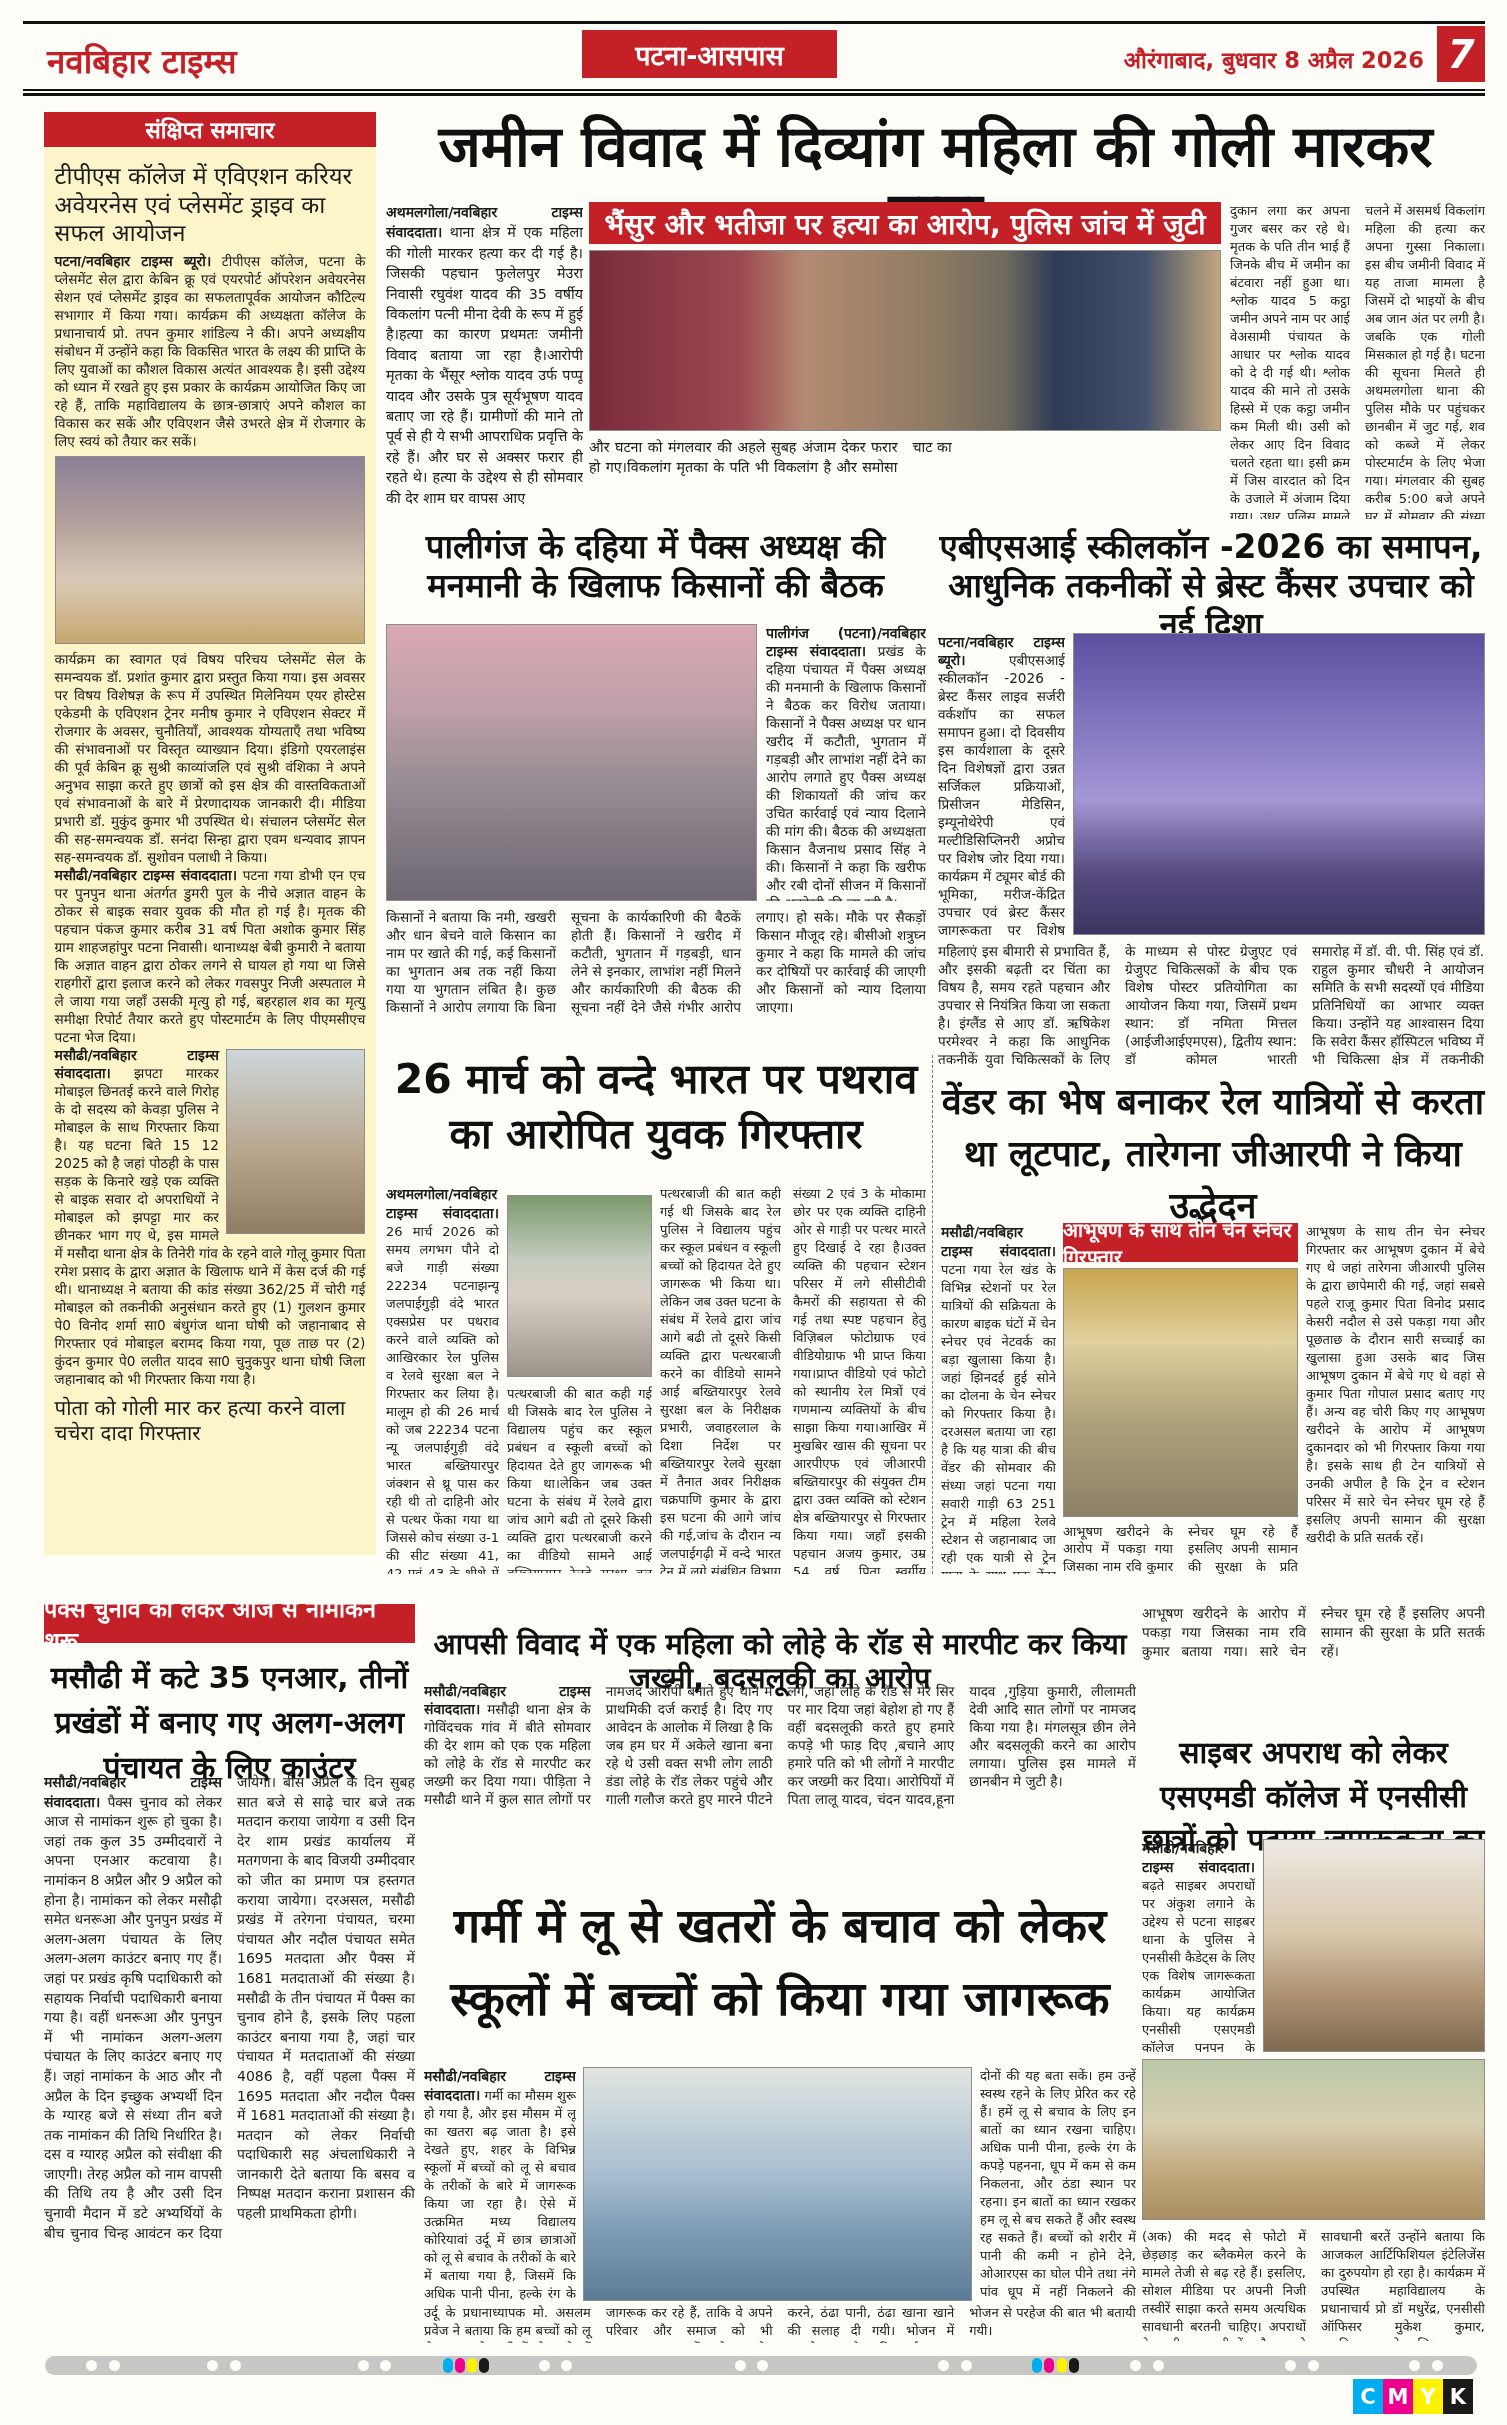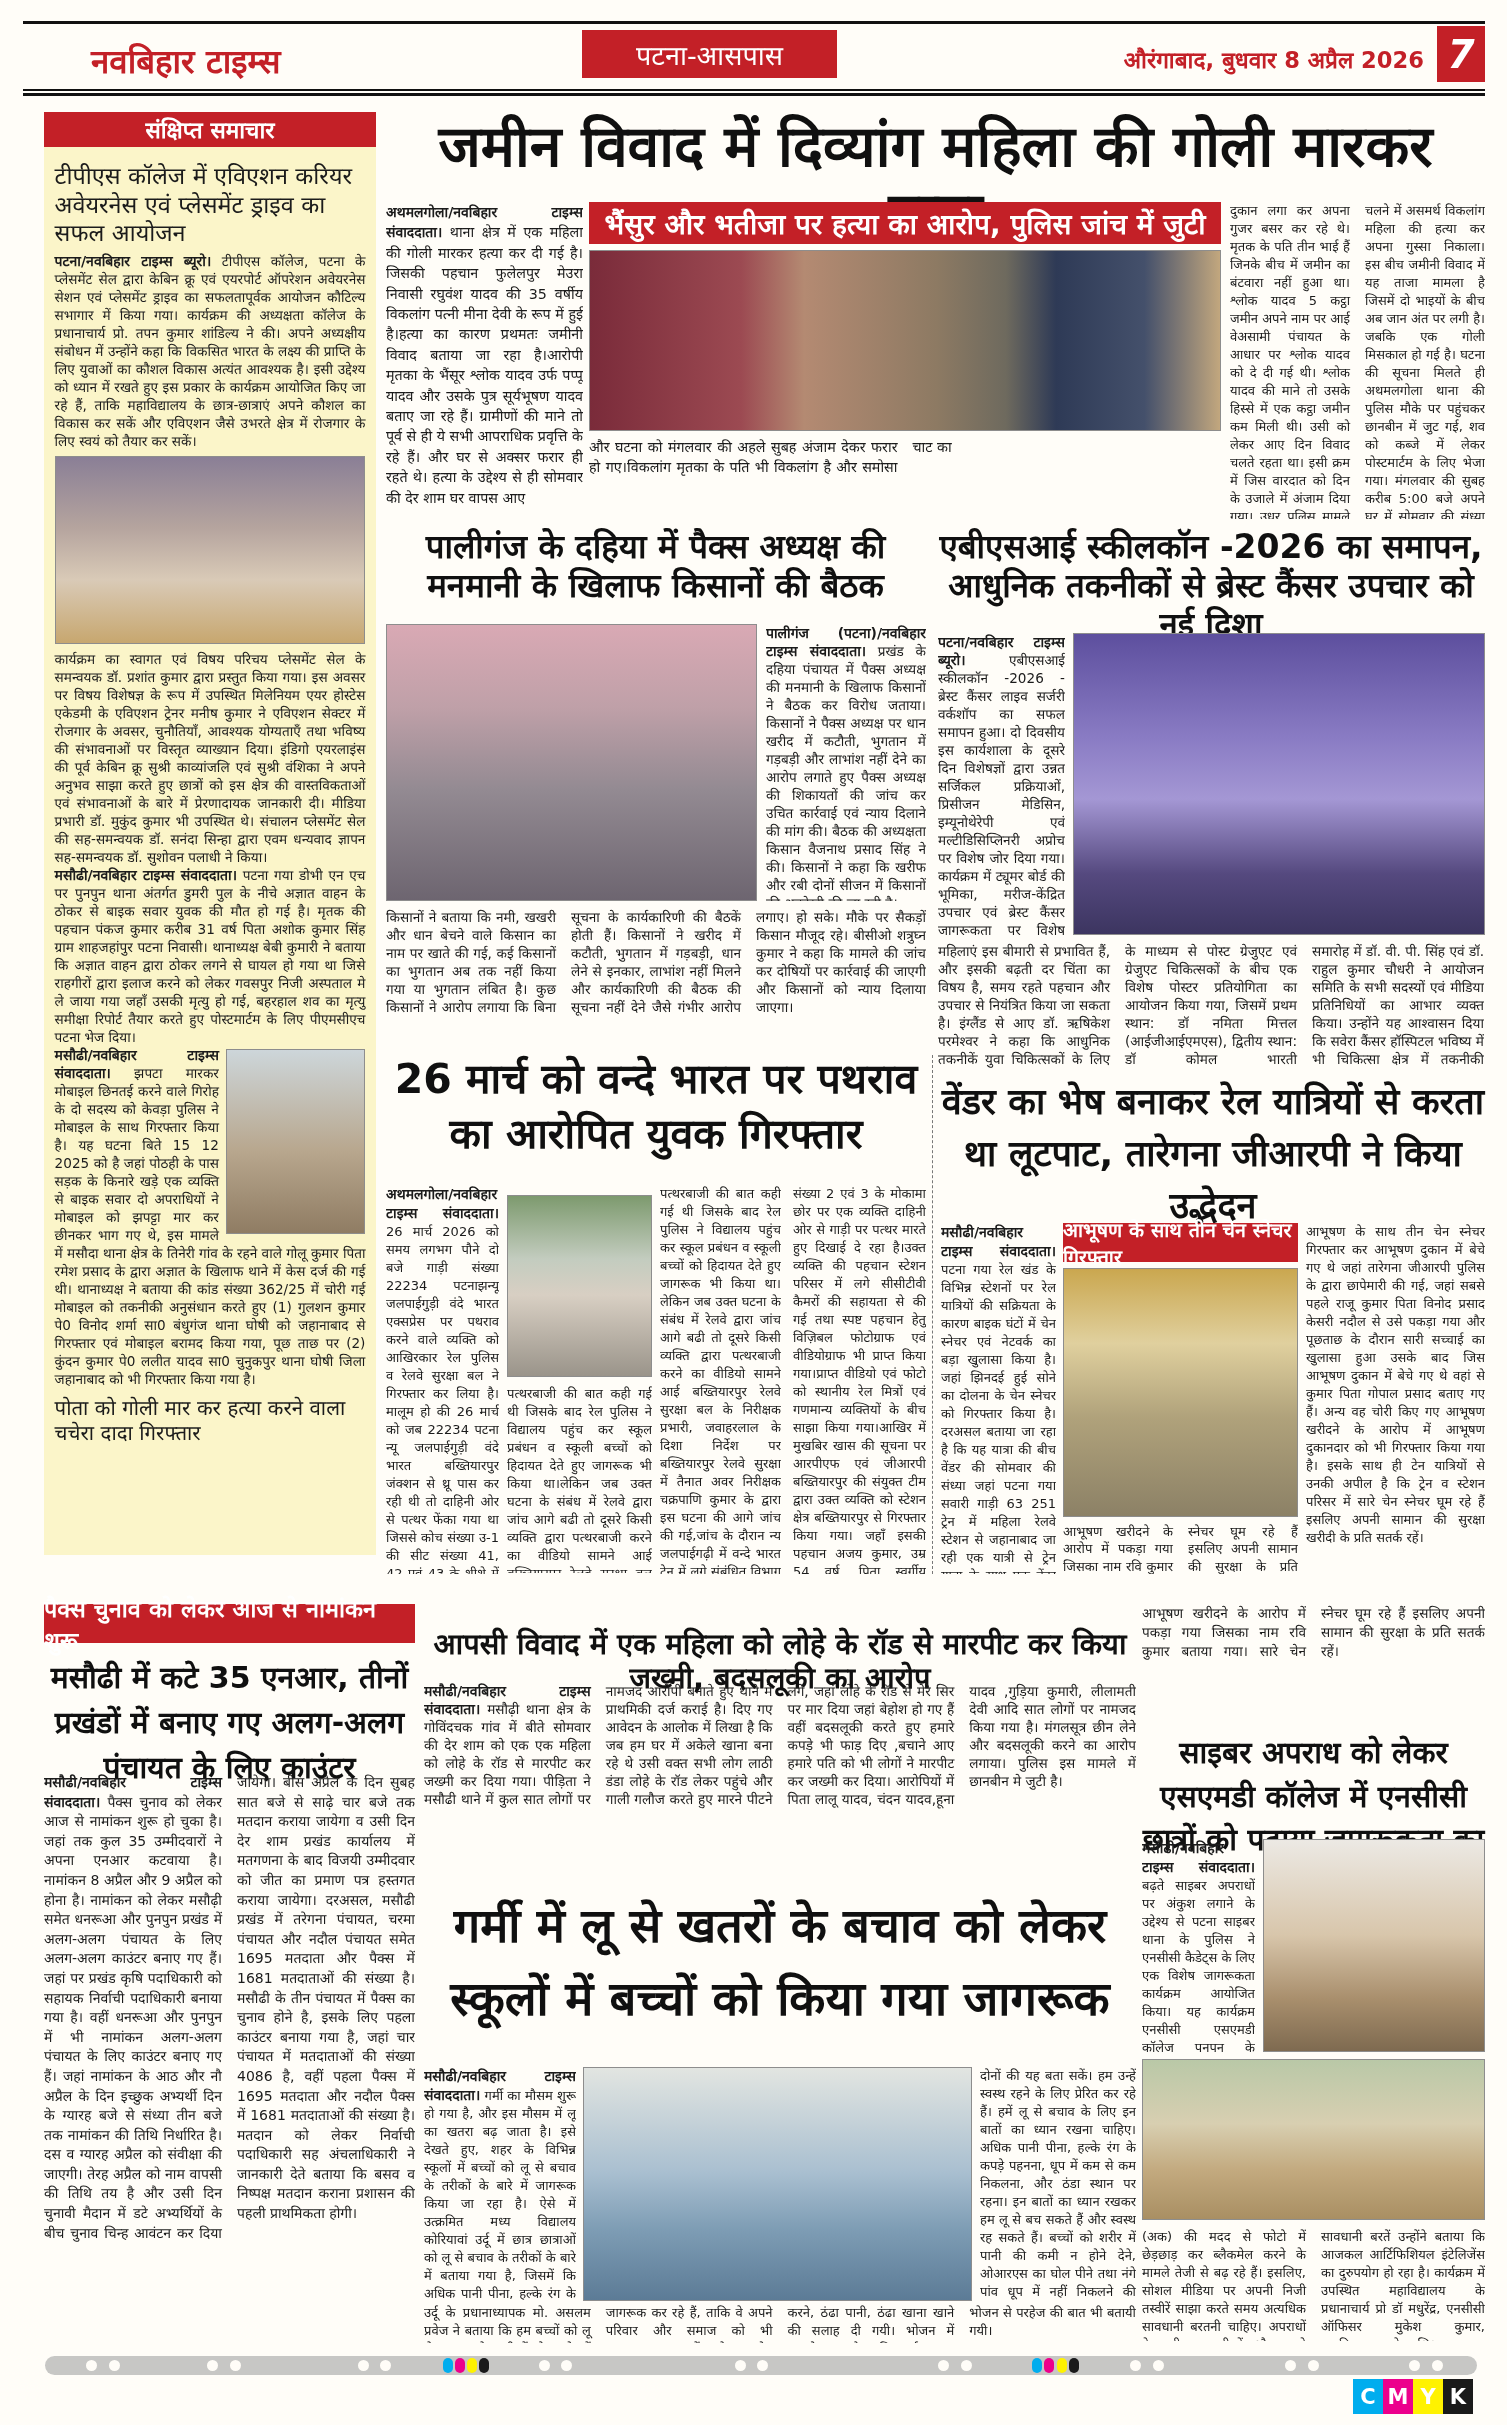--- a/index.html
+++ b/index.html
@@ -2,21 +2,21 @@
 <html style="font-size:12px"><head>
 <meta charset="utf-8">
 <style>
   html,body{margin:0;padding:0;background:#e8e8e4;}
   .page{position:relative;width:1508px;height:2426px;background:#fffdf8;margin:0 auto;overflow:hidden;
         font-family:"DejaVu Sans","Liberation Sans",sans-serif;color:#1b1b1b;}
   .abs{position:absolute;}
   .rule{background:#111;}
   
   .masthead{font-size:33px;font-weight:700;color:#c32027;}
-  .section-badge{background:#c32027;color:#fff;font-size:27px;font-weight:400;display:flex;align-items:center;justify-content:center;}
+  .section-badge{background:#c32027;color:#fff;font-size:27px;font-weight:700;display:flex;align-items:center;justify-content:center;}
   .dateline{color:#c32027;font-size:22.6px;font-weight:700;text-align:right;}
   .pagebox{background:#c32027;color:#fff;font-size:39px;font-weight:700;font-style:italic;display:flex;align-items:center;justify-content:center;}
   
   .briefs{background:#fbf5c9;overflow:hidden;}
   .briefs-bar{background:#c32027;color:#fff;font-size:22.6px;font-weight:700;height:35px;display:flex;align-items:center;justify-content:center;}
   .briefs-inner{padding:7.5px 10.6px;}
   .b-head{font-size:23.4px;font-weight:400;line-height:1.22;margin:7.5px 0 4.5px 0;}
   .b-head.small{font-size:20.4px;}
   .body-txt{font-size:13.6px;line-height:18px;text-align:justify;}
   .body-txt b{font-size:14px;}
@@ -34,21 +34,21 @@
   .dot{position:absolute;width:11.3px;height:11.3px;border-radius:50%;background:#fffdf8;top:3.8px;}
   .cdot{position:absolute;width:9.8px;height:14.3px;border-radius:5.3px;top:2.3px;}
   .cmyk-box{width:30px;height:35px;display:flex;align-items:center;justify-content:center;font-size:21px;font-weight:700;color:#fff;}
 </style>
 </head>
 <body>
 
 <div class="page">
 
   <div class="abs rule" style="left:22.6px;top:21px;width:1462px;height:3px;"></div>
-  <div class="abs masthead" style="left:47px;top:38px;margin-left:44px;">नवबिहार टाइम्स</div>
+  <div class="abs masthead" style="left:47px;top:38px;">नवबिहार टाइम्स</div>
   <div class="abs section-badge" style="left:582px;top:30px;width:255px;height:48px;">पटना-आसपास</div>
   <div class="abs dateline" style="left:1085px;top:44px;width:339px;">औरंगाबाद, बुधवार 8 अप्रैल 2026</div>
   <div class="abs pagebox" style="left:1437px;top:26px;width:48px;height:56px;">7</div>
   <div class="abs rule" style="left:22.6px;top:89px;width:1462px;height:1.5px;"></div>
   <div class="abs rule" style="left:22.6px;top:93px;width:1462px;height:3px;"></div>
 
   <div class="abs briefs" style="left:44px;top:112px;width:332px;height:1443px;">
     <div class="briefs-bar">संक्षिप्त समाचार</div>
     <div class="briefs-inner">
       <div class="b-head">टीपीएस कॉलेज में एविएशन करियर अवेयरनेस एवं प्लेसमेंट ड्राइव का सफल आयोजन</div>

